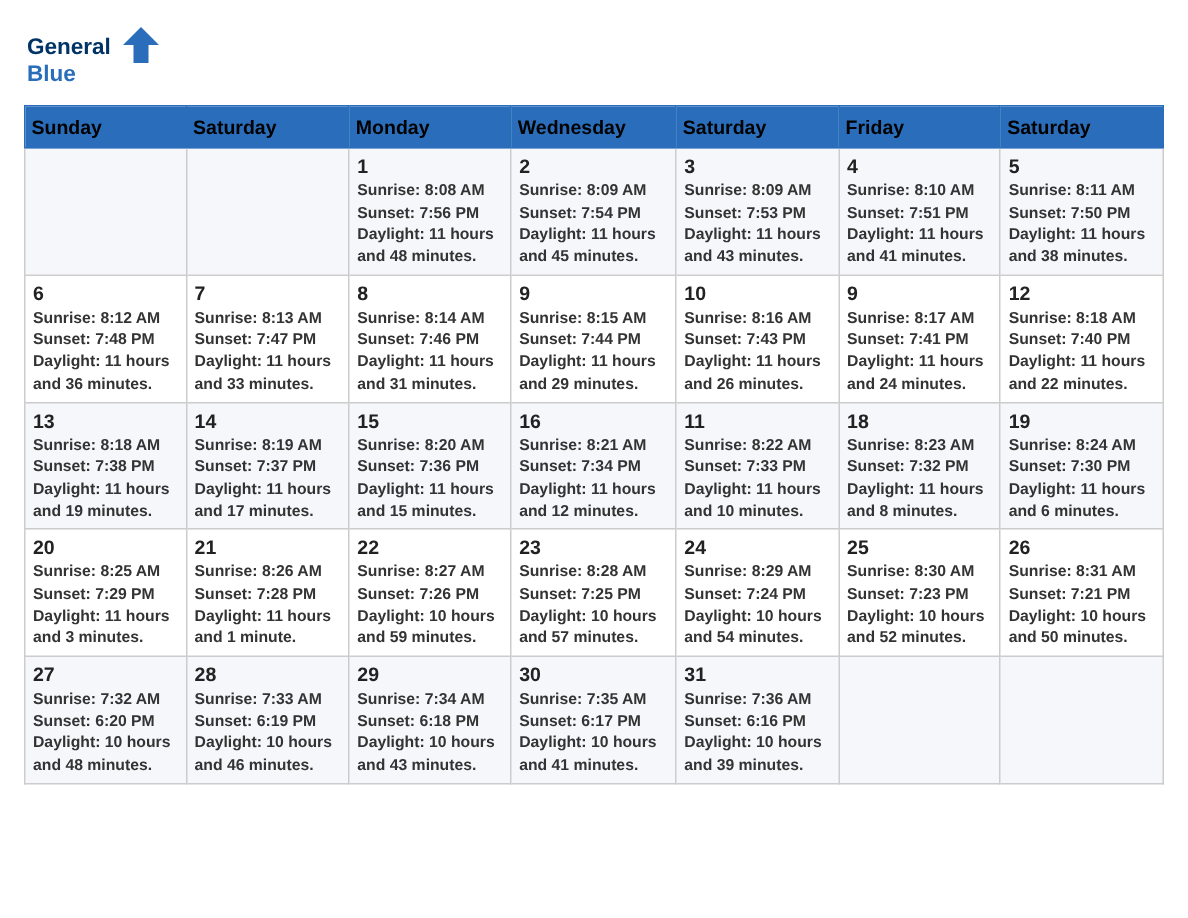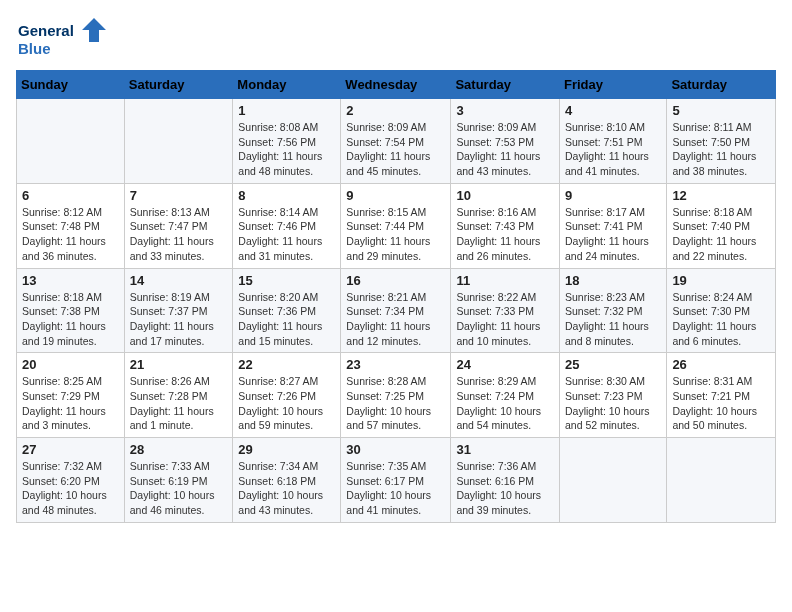--- a/index.html
+++ b/index.html
@@ -63,20 +63,21 @@
       font-size: 13px;
       font-weight: bold;
       color: #222;
       display: block;
       margin-bottom: 2px;
     }
     .day-info {
       color: #333;
       font-size: 10.5px;
       line-height: 1.4;
+      font-weight: bold;
     }
     .empty-cell {
       background-color: #f5f7fa;
     }
   </style>
 </head>
 <body>
 
 <div class="header-area">
   <div class="logo">

